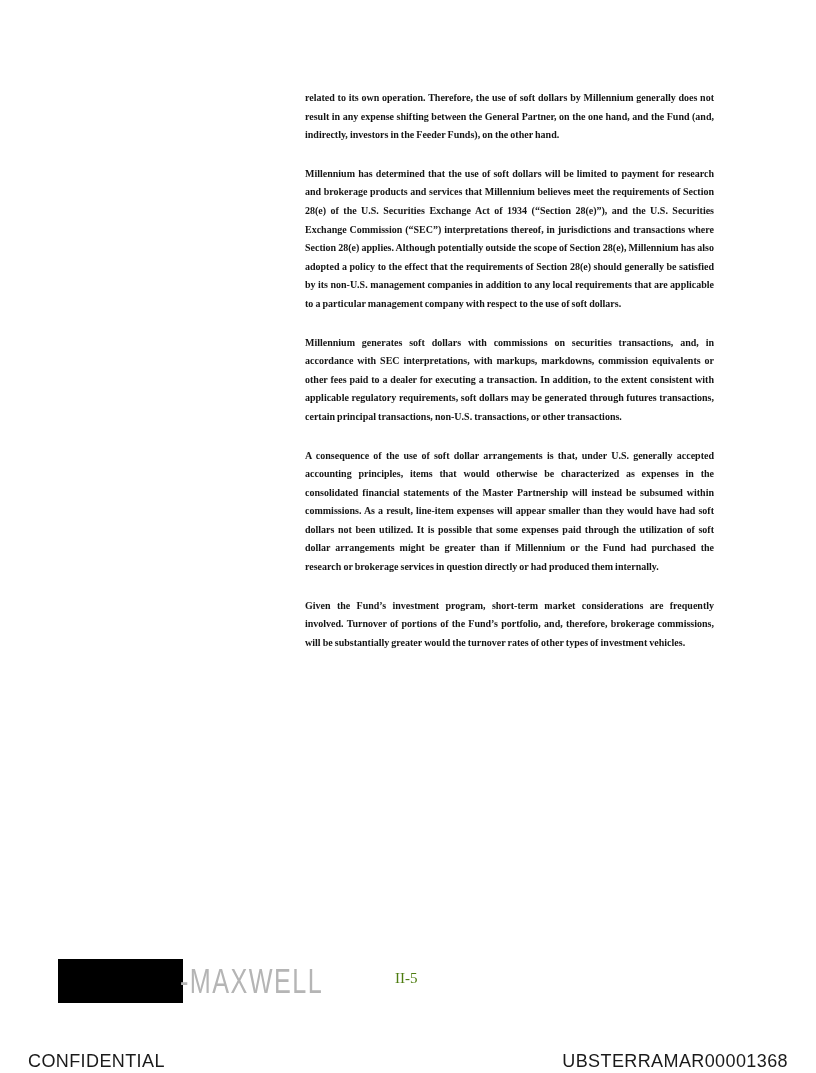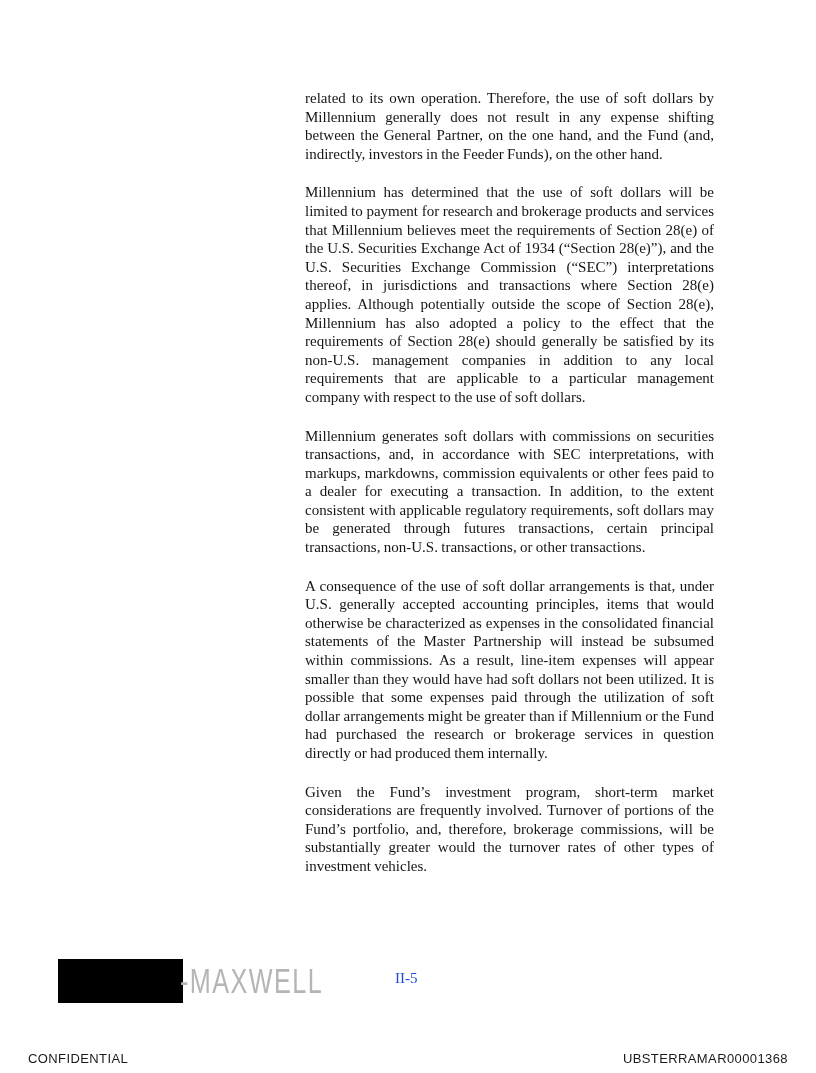--- a/index.html
+++ b/index.html
@@ -17,25 +17,26 @@
     color: #111111;
   }
   .text-column {
     position: absolute;
     left: 305px;
     top: 89px;
     width: 409px;
   }
   .text-column p {
     margin: 0 0 20px 0;
-    font-size: 15px;
+    font-size: 10px;
     line-height: 18.6px;
     text-align: justify;
     word-spacing: -0.4px;
     color: #151515;
+    font-weight: bold;
   }
   .stamp-row {
     position: absolute;
     left: 0;
     top: 955px;
     width: 687px;
     height: 50px;
   }
   .redaction-box {
     position: absolute;
@@ -57,30 +58,30 @@
     transform: scaleX(0.72);
     transform-origin: left center;
     white-space: nowrap;
   }
   .page-number {
     position: absolute;
     left: 395px;
     top: 15px;
     font-family: "Liberation Serif", serif;
     font-size: 15px;
-    color: #1d4ed8;
+    color: #4d7c0f;
   }
   .footer {
     position: absolute;
     left: 28px;
     right: 28px;
     top: 1051px;
     height: 18px;
     font-family: "Liberation Sans", sans-serif;
-    font-size: 13px;
+    font-size: 18px;
     color: #1a1a1a;
     display: flex;
     justify-content: space-between;
     letter-spacing: 0.4px;
   }
 </style>
 </head>
 <body>
 
 <div class="page">

